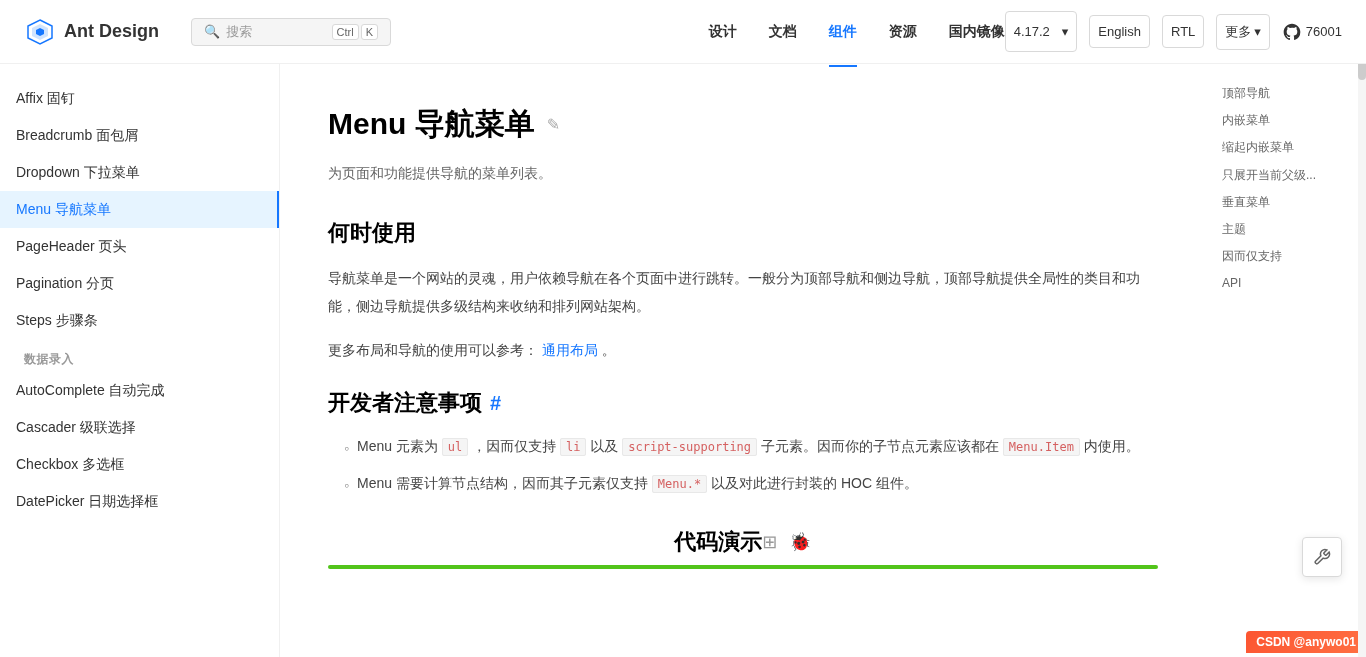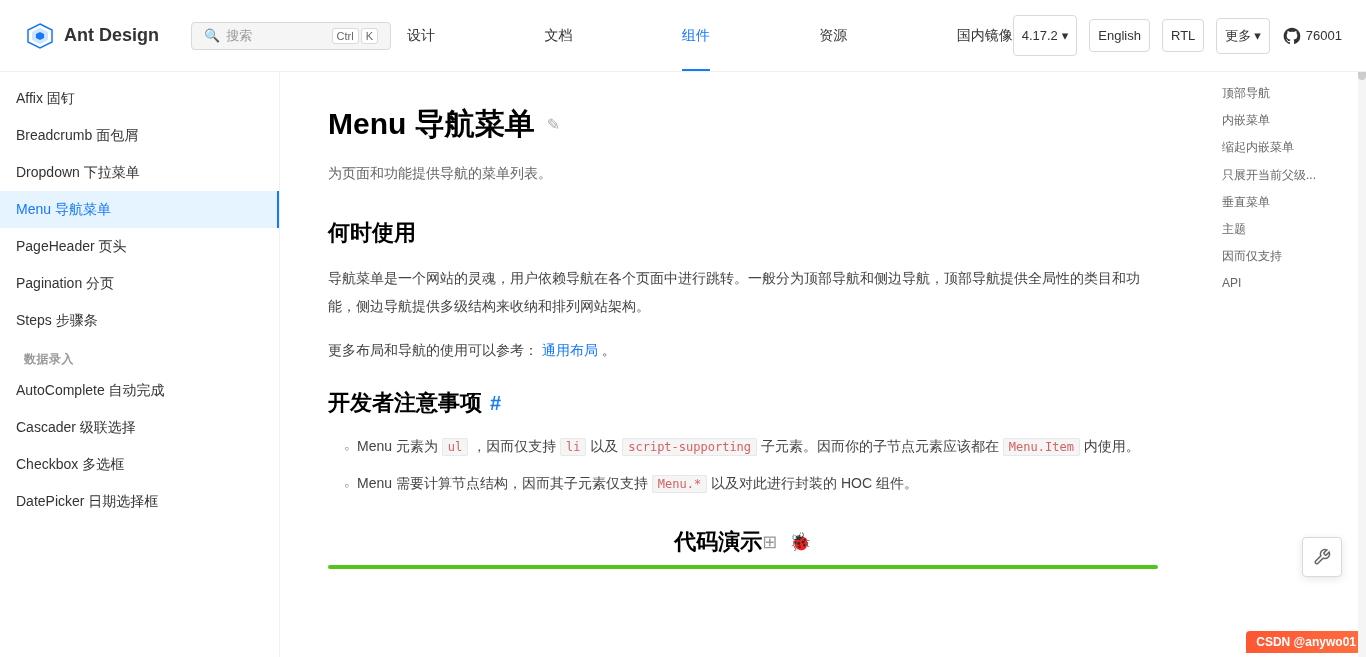--- a/index.html
+++ b/index.html
@@ -2,21 +2,21 @@
 <html><head>
   <meta charset="utf-8">
   <style>
     * { box-sizing: border-box; margin: 0; padding: 0; }
     body { font-family: -apple-system, BlinkMacSystemFont, 'Segoe UI', sans-serif; font-size: 14px; color: #333; background: #fff; overflow: hidden; }
 
     
     .header {
       display: flex;
       align-items: center;
-      height: 72px;
+      height: 64px;
       padding: 0 24px;
       border-bottom: 1px solid #f0f0f0;
       background: #fff;
       position: fixed;
       top: 0; left: 0; right: 0;
       z-index: 100;
       gap: 0;
     }
     .header-logo {
       display: flex;
@@ -69,21 +69,22 @@
       border-radius: 3px;
       padding: 1px 4px;
       font-size: 11px;
       color: #666;
     }
     .header-nav {
       display: flex;
       align-items: center;
       gap: 32px;
       flex: 1;
-      justify-content: space-between;
+      justify-content: flex-end;
+      font-weight: bold;
     }
     .nav-item {
       font-size: 14px;
       color: #333;
       cursor: pointer;
       padding: 4px 0;
       position: relative;
     }
     .nav-item.active {
       color: #1677ff;
@@ -97,21 +98,21 @@
       background: #1677ff;
     }
     .header-right {
       display: flex;
       align-items: center;
       gap: 12px;
     }
     .version-select {
       display: flex;
       align-items: center;
-      gap: 4px;
+      gap: 12px;
       border: 1px solid #d9d9d9;
       border-radius: 4px;
       padding: 12px 8px;
       font-size: 13px;
       cursor: pointer;
       background: #fff;
     }
     .lang-btn, .rtl-btn, .more-btn {
       font-size: 13px;
       color: #333;

